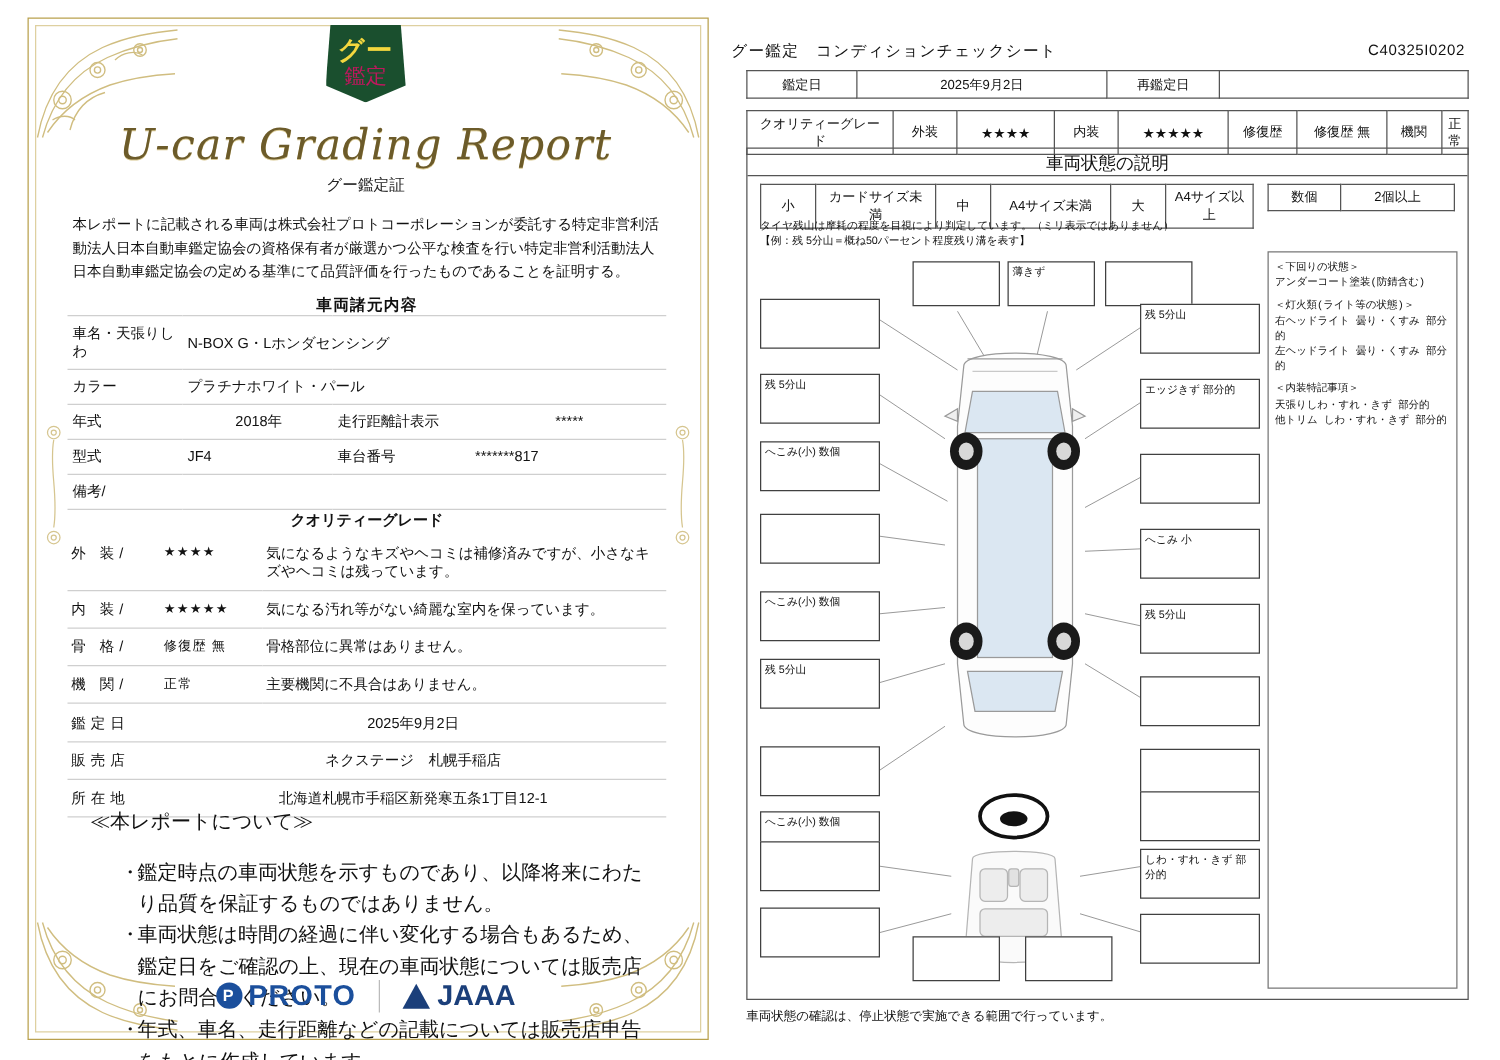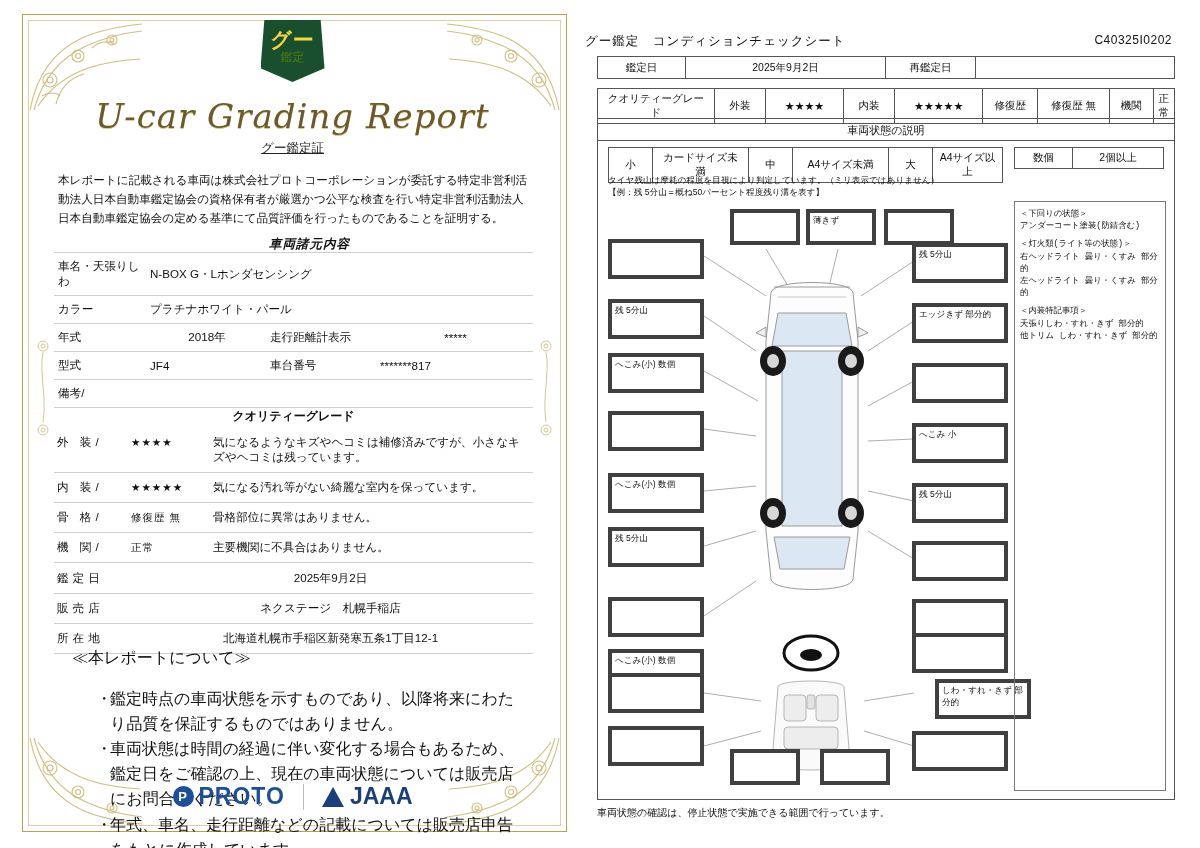--- a/index.html
+++ b/index.html
@@ -52,36 +52,36 @@
     background:#1a4f2e;
     clip-path: polygon(6% 0,94% 0,100% 78%,50% 100%,0 78%);
     border-radius:4px;
   }
   .goo-badge .tx1{
     position:absolute; left:0; right:0; top:6px;
     color:#f4d73e; font-weight:bold; font-size:21px; letter-spacing:1px;
   }
   .goo-badge .tx2{
     position:absolute; left:0; right:0; top:29px;
-    color:#4d7c0f; font-size:12px; letter-spacing:0px;
+    color:#be185d; font-size:17px; letter-spacing:0px;
   }
 
   .title-script{
     position:absolute; left:0; right:0; top:96px;
     text-align:center;
     font-family:"DejaVu Serif", serif;
     font-style:italic;
     font-size:34px;
     color:#6c5b2a;
     letter-spacing:1px;
     text-shadow:0 1px 0 #d8c892;
   }
   .title-sub{
     position:absolute; left:0; right:0; top:140px;
-    text-align:center; font-size:12.5px; color:#222;text-decoration:underline;
+    text-align:center; font-size:12.5px; color:#222;
   }
 
   .intro{
     position:absolute; left:58px; right:56px; top:170px;
     font-size:11.6px; line-height:1.65; color:#111; text-align:left;
   }
 
   .sec-head{
     text-align:center; font-size:12.5px; font-weight:bold;
     padding:4px 0 3px; letter-spacing:1px;
@@ -181,41 +181,41 @@
     position:absolute; left:12px; top:88px; width:578px;
   }
   .t-grade td{ height:22px; }
 
   .box-main{
     position:absolute; left:12px; top:118px; width:578px; height:682px;
     border:1px solid #555;
   }
   .bm-title{
     height:22px; border-bottom:1px solid #555; text-align:center;
-    font-size:11px; line-height:22px;
+    font-size:14px; line-height:22px;
   }
   .size-legend{
     position:absolute; left:10px; top:28px; width:395px;
   }
   .size-legend td{ height:20px; text-align:center; }
   .qty-legend{
     position:absolute; right:10px; top:28px; width:150px;
   }
   .qty-legend td{ height:20px; text-align:center; }
 
   .legend-note{
     position:absolute; left:10px; top:56px; font-size:8.6px; line-height:1.35;
   }
 
   .diagram{
     position:absolute; left:8px; top:82px; width:405px; height:590px;
   }
   .cbox{
     position:absolute;
-    border:4px solid #404040;
+    border:1px solid #404040;
     background:#fff;
     font-size:8.6px;
     padding:2px 3px;
     color:#111;
   }
   .info-panel{
     position:absolute; right:8px; top:82px; width:152px; height:590px;
     border:1px solid #777; font-size:8.4px; line-height:1.45; padding:6px 5px;font-family:Liberation Mono, monospace;
   }
   .info-panel .hd{ margin-top:6px; }
@@ -354,21 +354,21 @@
         <td>JF4</td>
         <td>車台番号</td>
         <td>*******817</td>
       </tr>
       <tr>
         <td class="lab">備考/</td>
         <td colspan="3"></td>
       </tr>
     </tbody>
       </table>
-    <div style="position:absolute;left:70px;top:232px;width:479px;font-style:italic;" class="sec-head">車両諸元内容</div>
+    <div style="position:absolute;left:54px;top:232px;width:479px;" class="sec-head">車両諸元内容</div>
 
     <div class="grade-head">クオリティーグレード</div>
     <table class="grade">
       <tbody>
           <tr>
         <td class="lab">外 装/</td>
         <td class="star"><span class="stars">★★★★</span></td>
         <td>気になるようなキズやヘコミは補修済みですが、小さなキズやヘコミは残っています。</td>
       </tr>
       <tr>
@@ -578,21 +578,21 @@
         <div class="cbox" style="left:306px; top:102px; width:96px; height:40px;">エッジきず 部分的</div>
         <div class="cbox" style="left:306px; top:162px; width:96px; height:40px;"></div>
         <div class="cbox" style="left:306px; top:222px; width:96px; height:40px;">へこみ 小</div>
         <div class="cbox" style="left:306px; top:282px; width:96px; height:40px;">残 5分山</div>
         <div class="cbox" style="left:306px; top:340px; width:96px; height:40px;"></div>
         <div class="cbox" style="left:306px; top:398px; width:96px; height:40px;"></div>
 
         <div class="cbox" style="left:2px;  top:472px; width:96px; height:40px;"></div>
         <div class="cbox" style="left:2px;  top:525px; width:96px; height:40px;"></div>
         <div class="cbox" style="left:306px; top:432px; width:96px; height:40px;"></div>
-        <div class="cbox" style="left:306px; top:478px; width:96px; height:40px;margin-left:23px;">しわ・すれ・きず 部分的</div>
+        <div class="cbox" style="left:306px; top:478px; width:96px; height:40px;">しわ・すれ・きず 部分的</div>
         <div class="cbox" style="left:306px; top:530px; width:96px; height:40px;"></div>
         <div class="cbox" style="left:124px; top:548px; width:70px; height:36px;"></div>
         <div class="cbox" style="left:214px; top:548px; width:70px; height:36px;"></div>
       </div>
 
       <div class="info-panel">
         <div class="hd">＜下回りの状態＞</div>
         <div>アンダーコート塗装(防錆含む)</div>
         <div class="hd">＜灯火類(ライト等の状態)＞</div>
         <div>右ヘッドライト 曇り・くすみ 部分的</div>

